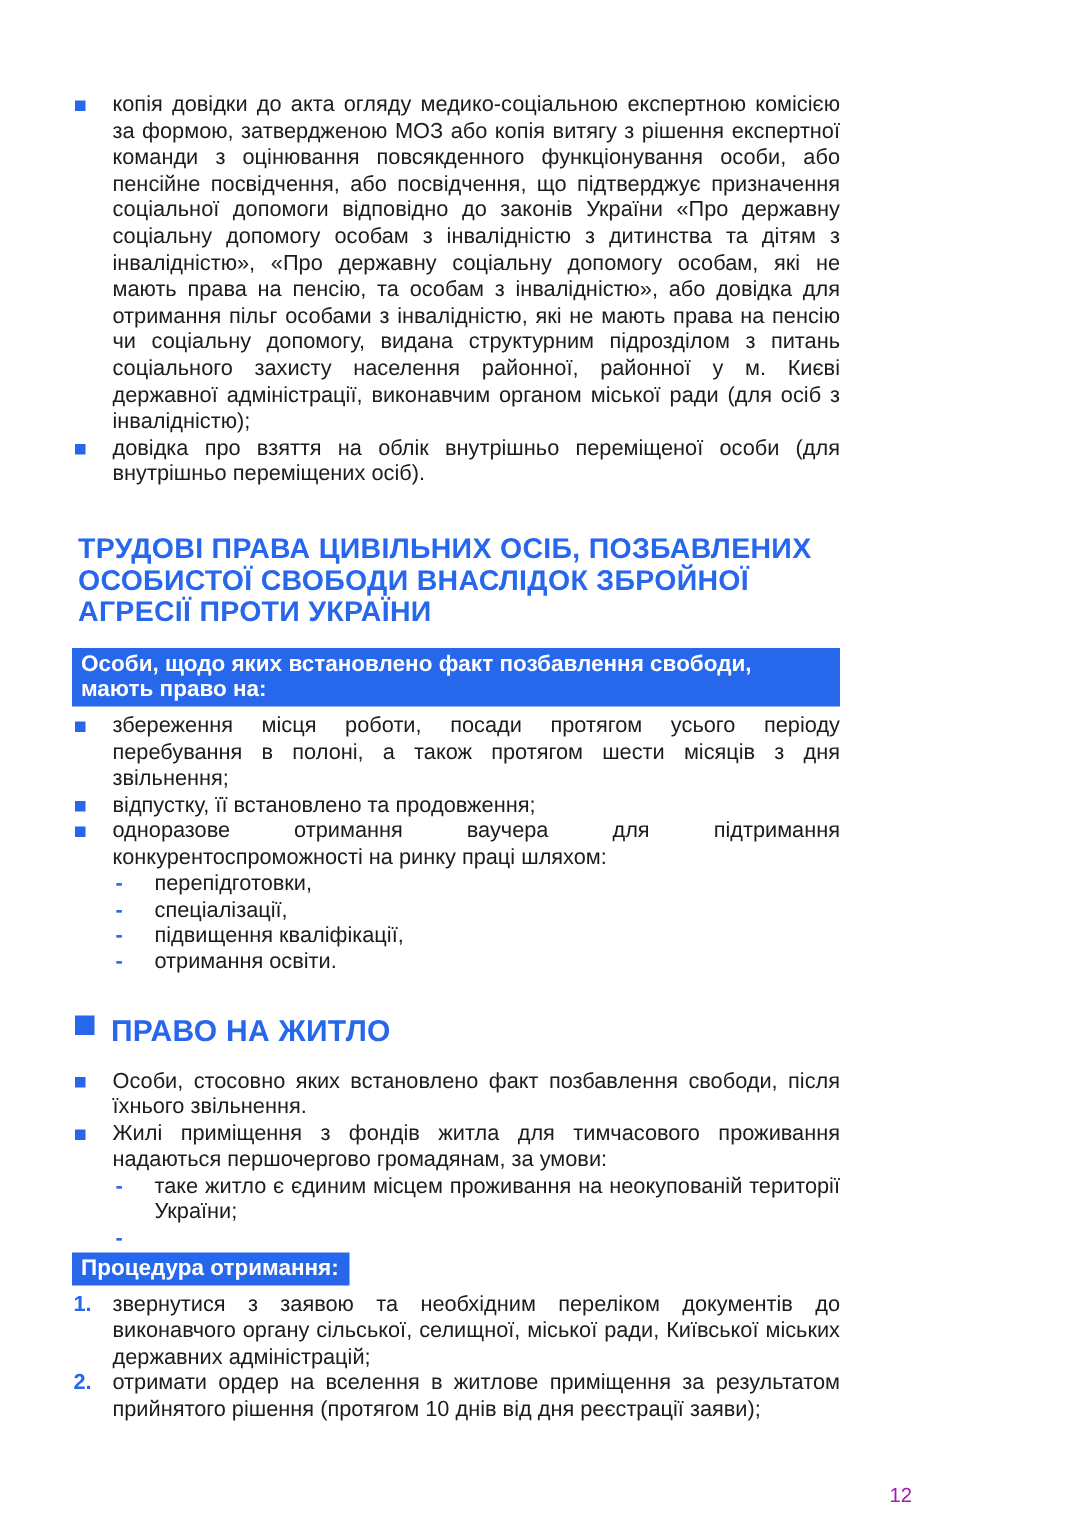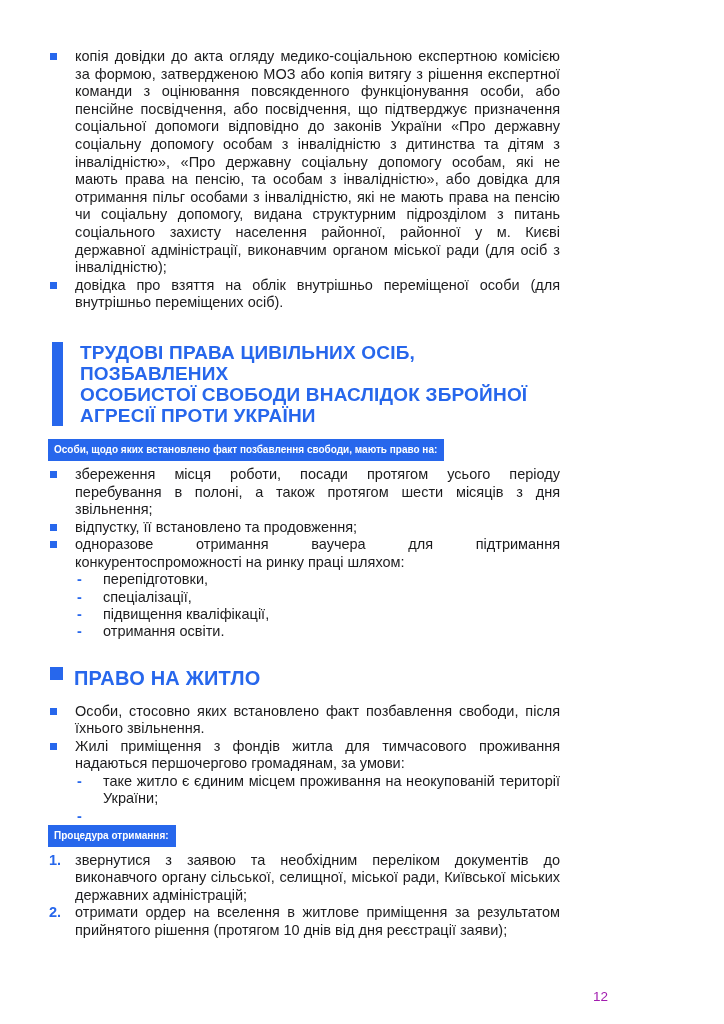--- a/index.html
+++ b/index.html
@@ -1,21 +1,21 @@
 <!DOCTYPE html>
 <html style="--accent: #2767EC; --text: #1c1c1e;"><head>
 <meta charset="utf-8">
 <style>
   :root { --accent:#2767EC; --text:#1c1c1e; }
   * { box-sizing: border-box; }
   html,body { margin:0; padding:0; background:#ffffff; }
   body { font-family:"Liberation Sans", sans-serif; color:var(--text); }
   .page {
     width:608px; height:1024px; position:relative; overflow:hidden;
-    background:#ffffff; padding:48px 48px 0 48px;
+    background:#ffffff; padding:62px 48px 0 48px;
   }
 
   
   .doc-list { list-style:none; margin:0; padding:0; }
   .doc-list li {
     position:relative; padding-left:27px;
     font-size:14.5px; line-height:17.6px; text-align:justify;
   }
   .doc-list li.bold { font-weight:400; }
   .sq-bullet {
@@ -25,32 +25,32 @@
 
   
   .dash-list { list-style:none; margin:0; padding:0; }
   .dash-list li {
     position:relative; padding-left:55px;
     font-size:14.5px; line-height:17.3px; text-align:justify;
   }
   .dash { position:absolute; left:29px; top:0; color:var(--accent); font-weight:700; }
 
   
-  .section-heading { display:flex; align-items:stretch; margin:30px 0 13px 4px; }
+  .section-heading { display:flex; align-items:stretch; margin:30px 0 13px 4px;flex-direction:column; }
   .heading-bar { width:11px; background:var(--accent); margin-right:17px; flex:0 0 auto; }
   .section-heading h1 {
     margin:0; padding:0; color:var(--accent);
     font-size:19px; line-height:21px; font-weight:700;
     white-space:pre-line; letter-spacing:0.2px;
   }
 
   
   .blue-bar {
     display:table; background:var(--accent); color:#ffffff;
-    font-weight:700; font-size:10px; line-height:17px;
+    font-weight:700; font-size:15px; line-height:17px;
     padding:2px 7px 3px 6px; margin:0 0 5px 0;
   }
   .mt { margin-top:17px; }
 
   
   .important-box {
     border:2px solid var(--accent); margin:12px 0 0 2px;
     padding:10px 16px 10px 22px;
     font-size:14.5px; line-height:18.8px; text-align:justify;
   }

